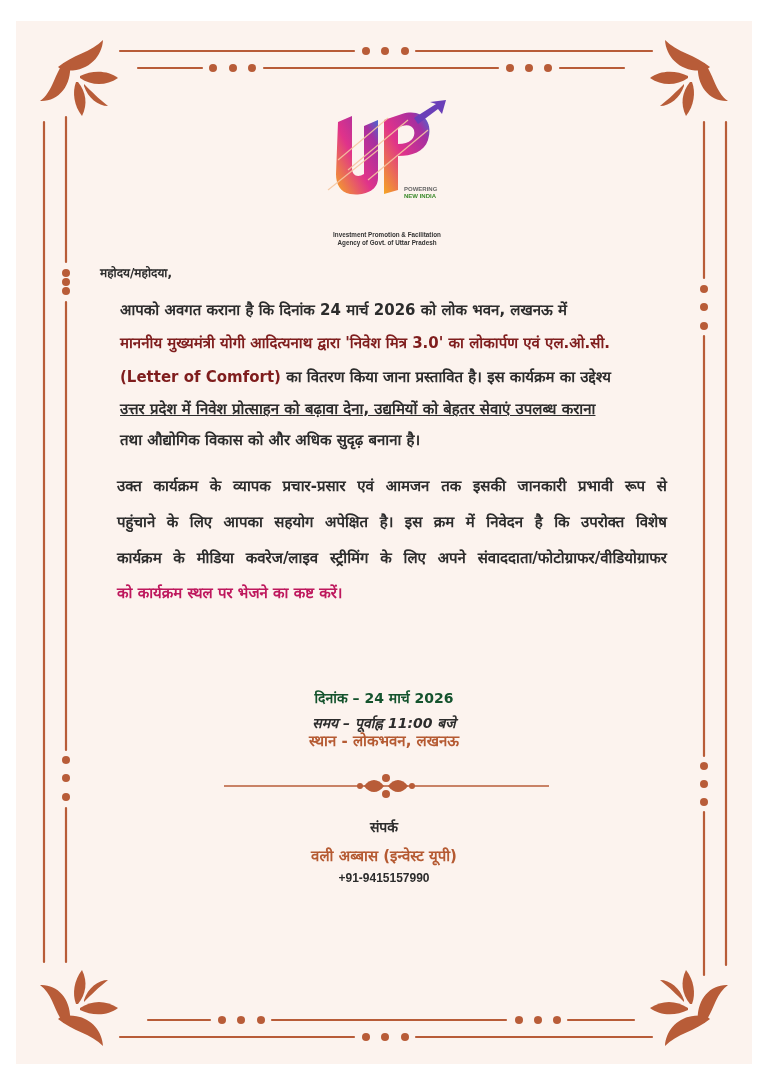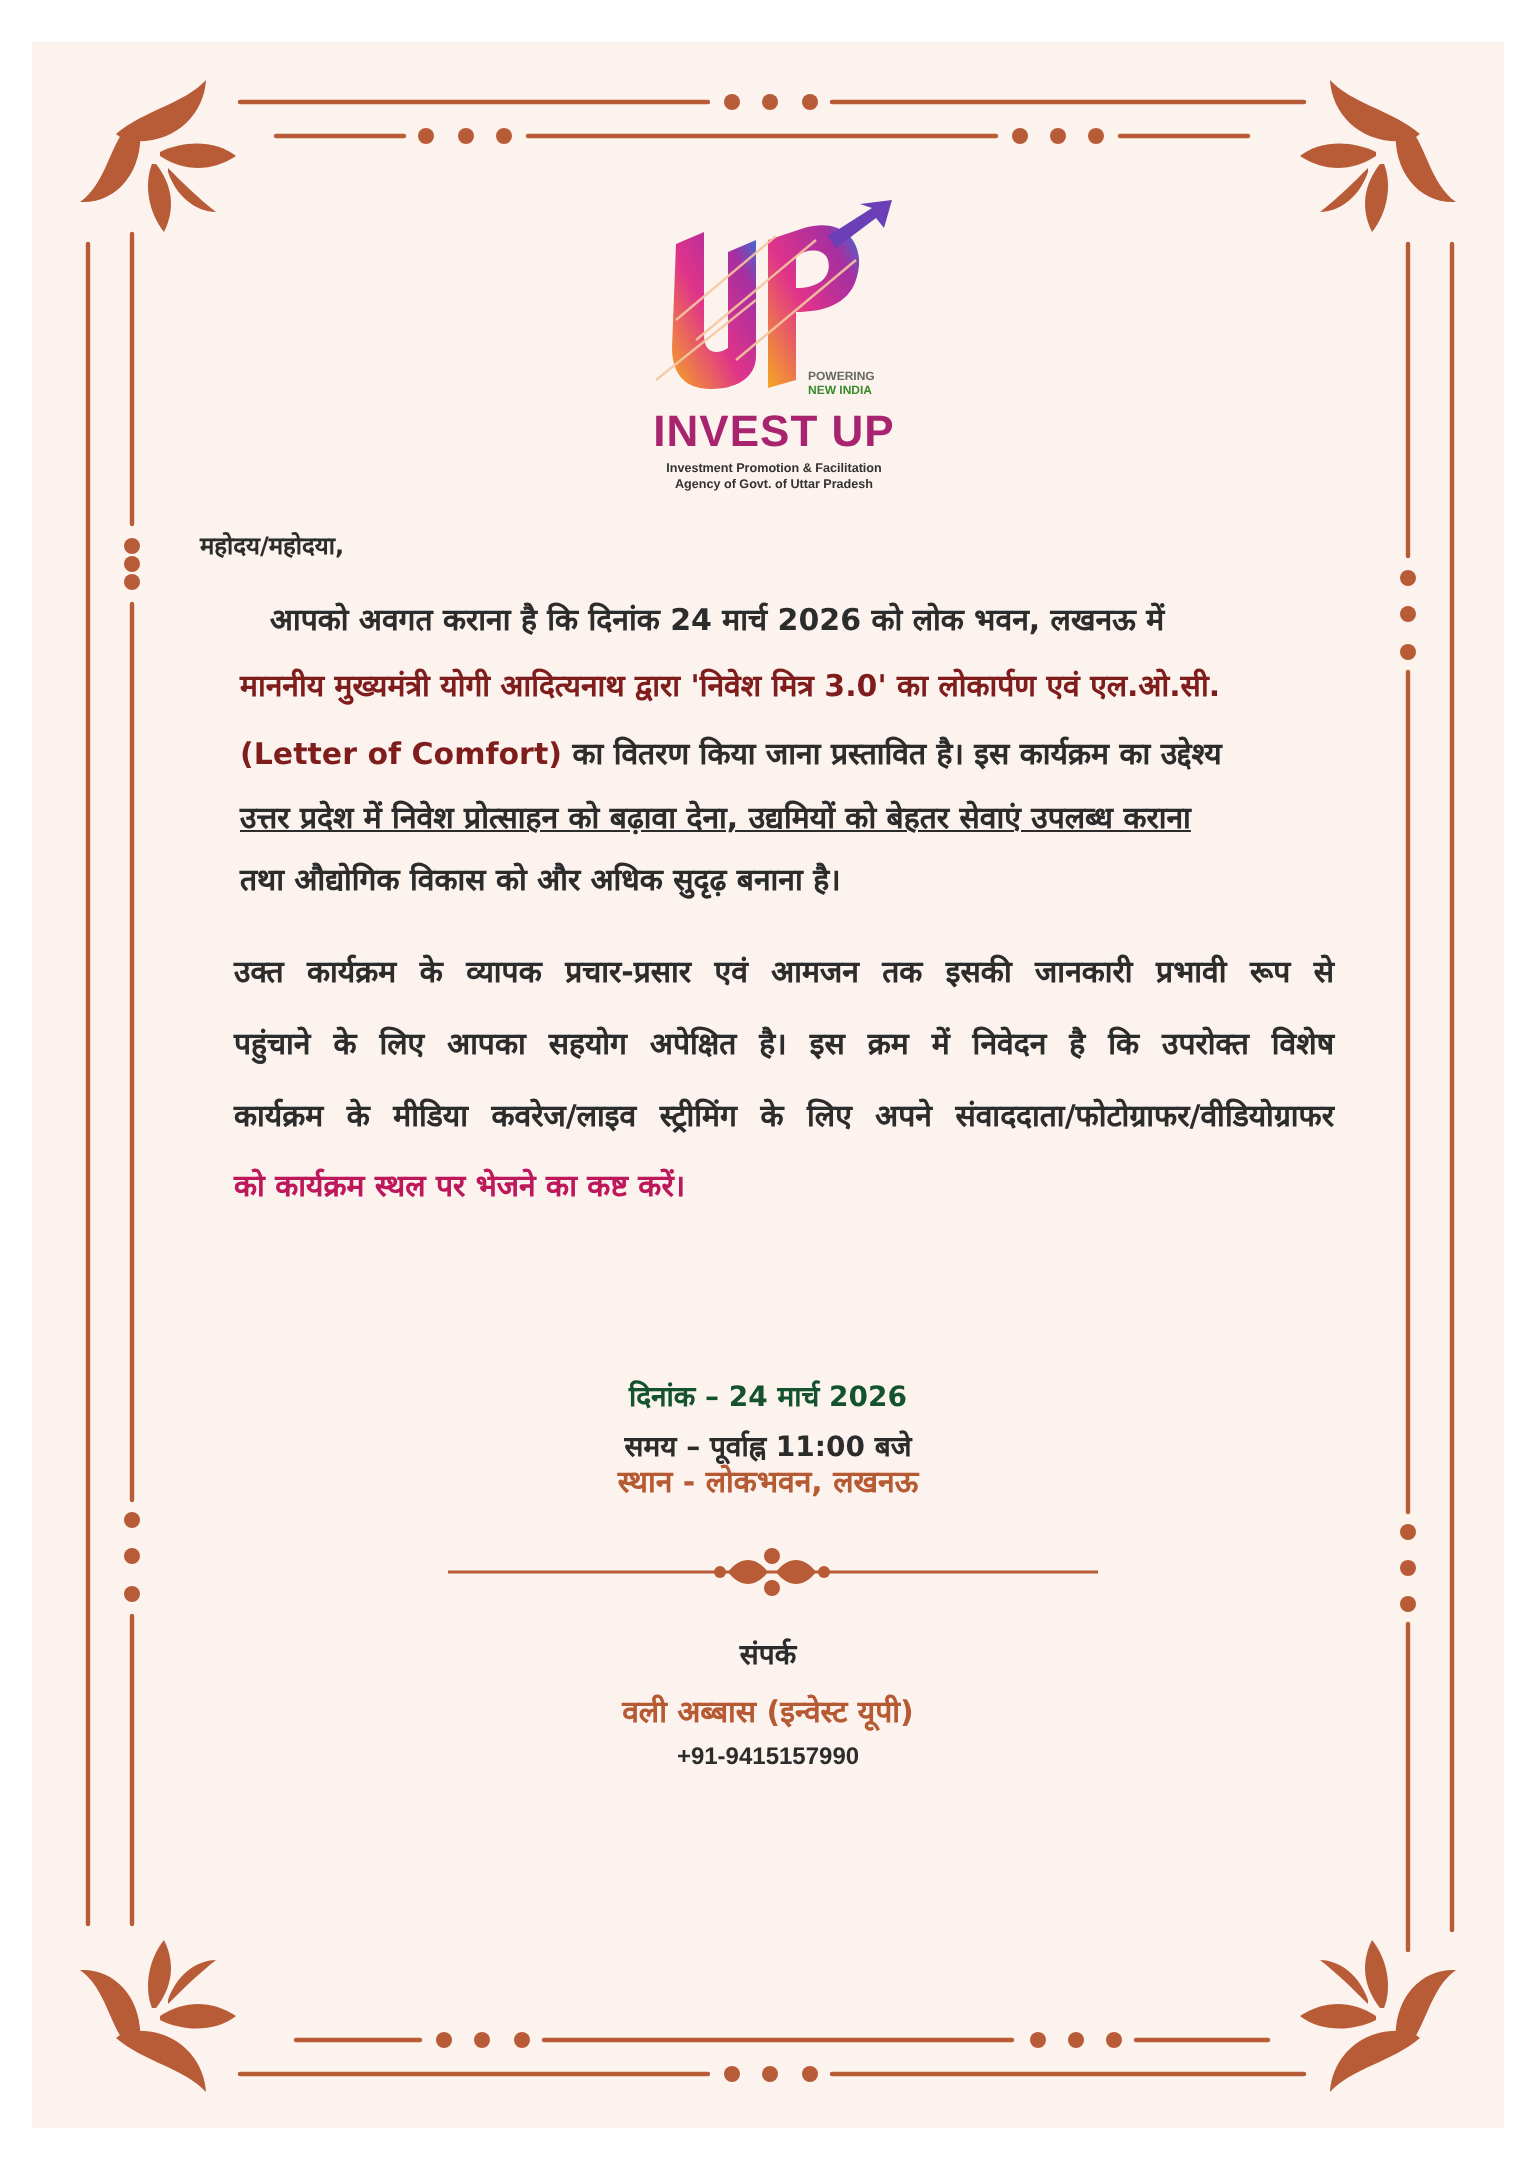--- a/index.html
+++ b/index.html
@@ -163,45 +163,44 @@
       <line x1="10" y1="90" x2="60" y2="50"></line>
       <line x1="30" y1="70" x2="90" y2="20"></line>
       <line x1="50" y1="80" x2="110" y2="30"></line>
       <line x1="20" y1="60" x2="70" y2="18"></line>
     </g>
   </svg>
   <div class="logo-tag">
     <span class="t1">POWERING</span>
     <span class="t2">NEW INDIA</span>
   </div>
-  <div class="logo-title">INVEST UP</div>
   <div class="logo-sub">
     <div>Investment Promotion &amp; Facilitation</div>
     <div>Agency of Govt. of Uttar Pradesh</div>
   </div>
 </div>
 
 <div class="txt salutation">महोदय/महोदया,</div>
 
 <div>
-  <div class="line" style="left:120px; top:299px; color:#2c2c2c;margin-left:15px;">आपको अवगत कराना है कि दिनांक 24 मार्च 2026 को लोक भवन, लखनऊ में</div>
+  <div class="line" style="left:120px; top:299px; color:#2c2c2c;">आपको अवगत कराना है कि दिनांक 24 मार्च 2026 को लोक भवन, लखनऊ में</div>
   <div class="line acc" style="left:120px; top:332px;">माननीय मुख्यमंत्री योगी आदित्यनाथ द्वारा 'निवेश मित्र 3.0' का लोकार्पण एवं एल.ओ.सी.</div>
   <div class="line" style="left:120px; top:366px; color:#2c2c2c;">
     <span class="acc">(Letter of Comfort)</span><span> का वितरण किया जाना प्रस्तावित है। इस कार्यक्रम का उद्देश्य</span>
   </div>
   <div class="line" style="left:120px; top:398px; color:#2c2c2c;text-decoration:underline;">उत्तर प्रदेश में निवेश प्रोत्साहन को बढ़ावा देना, उद्यमियों को बेहतर सेवाएं उपलब्ध कराना</div>
   <div class="line" style="left:120px; top:429px; color:#2c2c2c;">तथा औद्योगिक विकास को और अधिक सुदृढ़ बनाना है।</div>
 </div>
 
 <div class="p2">
   <div class="line" style="left:117px; top:475px; color:#2c2c2c;">उक्त कार्यक्रम के व्यापक प्रचार-प्रसार एवं आमजन तक इसकी जानकारी प्रभावी रूप से</div>
   <div class="line" style="left:117px; top:511px; color:#2c2c2c;">पहुंचाने के लिए आपका सहयोग अपेक्षित है। इस क्रम में निवेदन है कि उपरोक्त विशेष</div>
   <div class="line" style="left:117px; top:547px; color:#2c2c2c;">कार्यक्रम के मीडिया कवरेज/लाइव स्ट्रीमिंग के लिए अपने संवाददाता/फोटोग्राफर/वीडियोग्राफर</div>
   <div class="line" style="left:117px; top:582px; color:#be185d; text-align:left; text-align-last:left; width:auto;">को कार्यक्रम स्थल पर भेजने का कष्ट करें।</div>
 </div>
 
 <div class="center-block" style="top:688px; font-size:14px; color:#14532d;">दिनांक – 24 मार्च 2026</div>
-<div class="center-block" style="top:713px; font-size:14px; color:#2c2c2c;">समय – पूर्वाह्न 11:00 बजे</div>
+<div class="center-block" style="top:713px; font-size:14px; color:#2c2c2c;font-style:italic;">समय – पूर्वाह्न 11:00 बजे</div>
 <div class="center-block" style="top:730px; font-size:15px; color:#b55a32;">स्थान - लोकभवन, लखनऊ</div>
 
 <div class="center-block" style="top:817px; font-size:14px; color:#2c2c2c;">संपर्क</div>
 <div class="center-block" style="top:845px; font-size:15px; color:#b55a32;">वली अब्बास (इन्वेस्ट यूपी)</div>
 <div class="center-block" style="top:871px; font-size:12px; color:#2c2c2c; font-family:'Liberation Sans', sans-serif;">+91-9415157990</div>
 
 </body></html>

